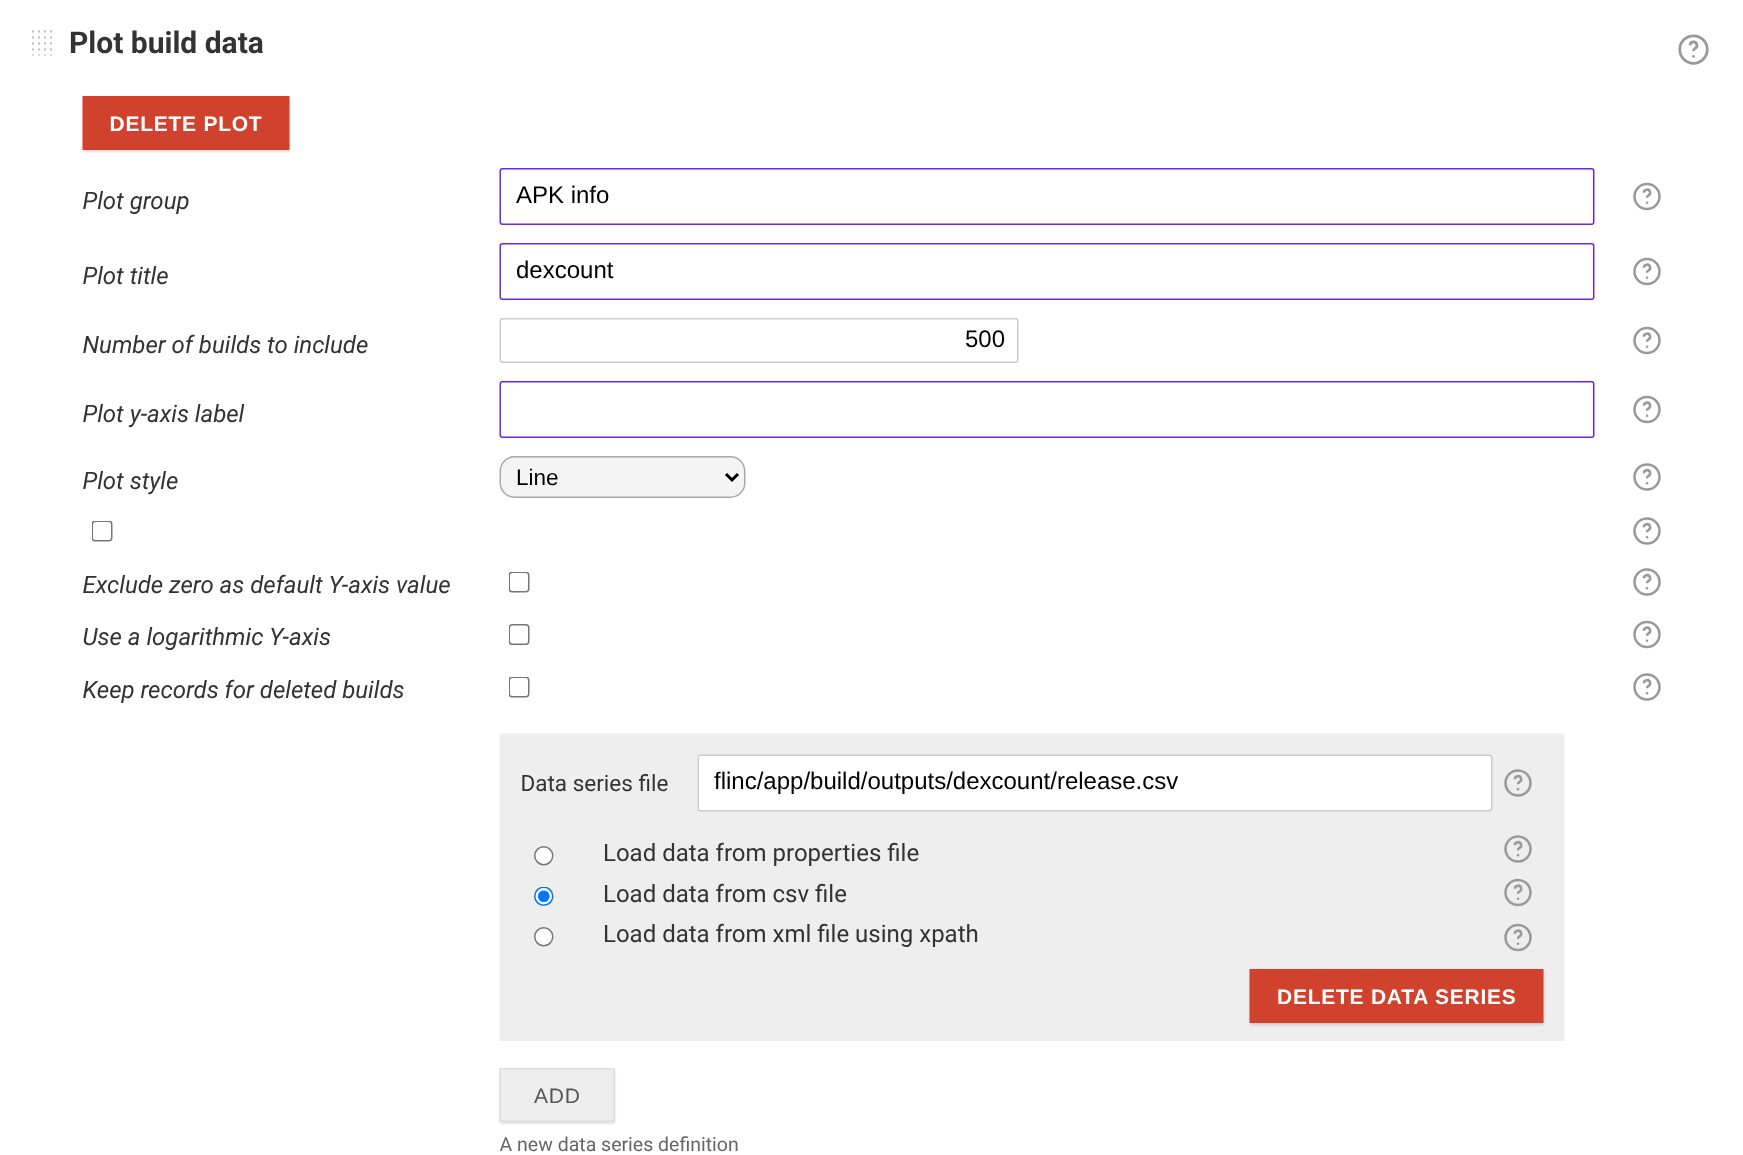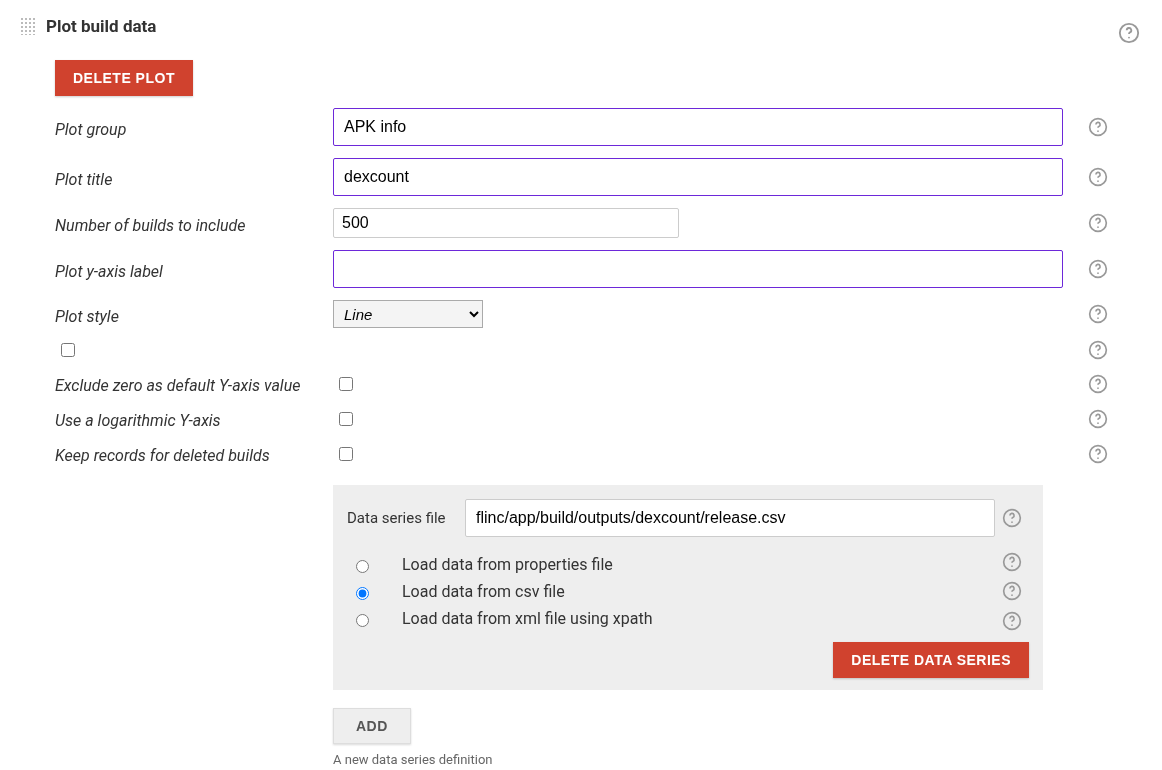--- a/index.html
+++ b/index.html
@@ -20,21 +20,21 @@
   }
   .drag-handle {
     width: 16px; height: 18px;
     display: inline-block;
     margin-right: 10px;
     background-image: radial-gradient(#bbb 1px, transparent 1px);
     background-size: 4px 4px;
     background-position: 0 0;
   }
   .section-title {
-    font-size: 17px;
+    font-size: 20px;
     font-weight: 700;
     color: #333;
   }
   .top-help {
     position: absolute;
     right: 22px;
     top: 22px;
   }
   .btn-red {
     background: #d0422e;
@@ -44,21 +44,21 @@
     font-size: 14px;
     font-weight: 700;
     letter-spacing: .5px;
     cursor: pointer;
     box-shadow: 0 1px 2px rgba(0,0,0,.2);
   }
   .btn-gray {
     background:#eee;
     border:1px solid #ddd;
     color:#555;
-    font-weight:700;
+    font-weight:400;
     font-size:14px;
     padding:9px 22px;
     letter-spacing:.5px;
     cursor:pointer;
     box-shadow:0 1px 2px rgba(0,0,0,.15);
   }
   .form-area {
     margin-left: 35px;
     width: 1060px;
   }
@@ -95,30 +95,30 @@
     background:#fff;
   }
   input[type="text"].med {
     width: 346px;
     height: 30px;
     padding: 4px 8px;
     font-size: 16px;
     border: 1px solid #ccc;
     border-radius: 2px;
     background:#fff;
+    text-align:right;
   }
   select.plot-select {
-    width: 150px;
+    width: 164px;
     height: 28px;
     font-size: 15px;
     background:#f4f4f4;
     border:1px solid #aaa;
-    border-radius:0;
+    border-radius:10px;
     padding:2px 6px;
-    font-style:italic;
   }
   input[type="checkbox"]{
     width:14px;height:14px;
     margin-left:6px;
   }
   .series-box {
     margin-top:20px;
     margin-left:278px;
     width:710px;
     background:#eee;

